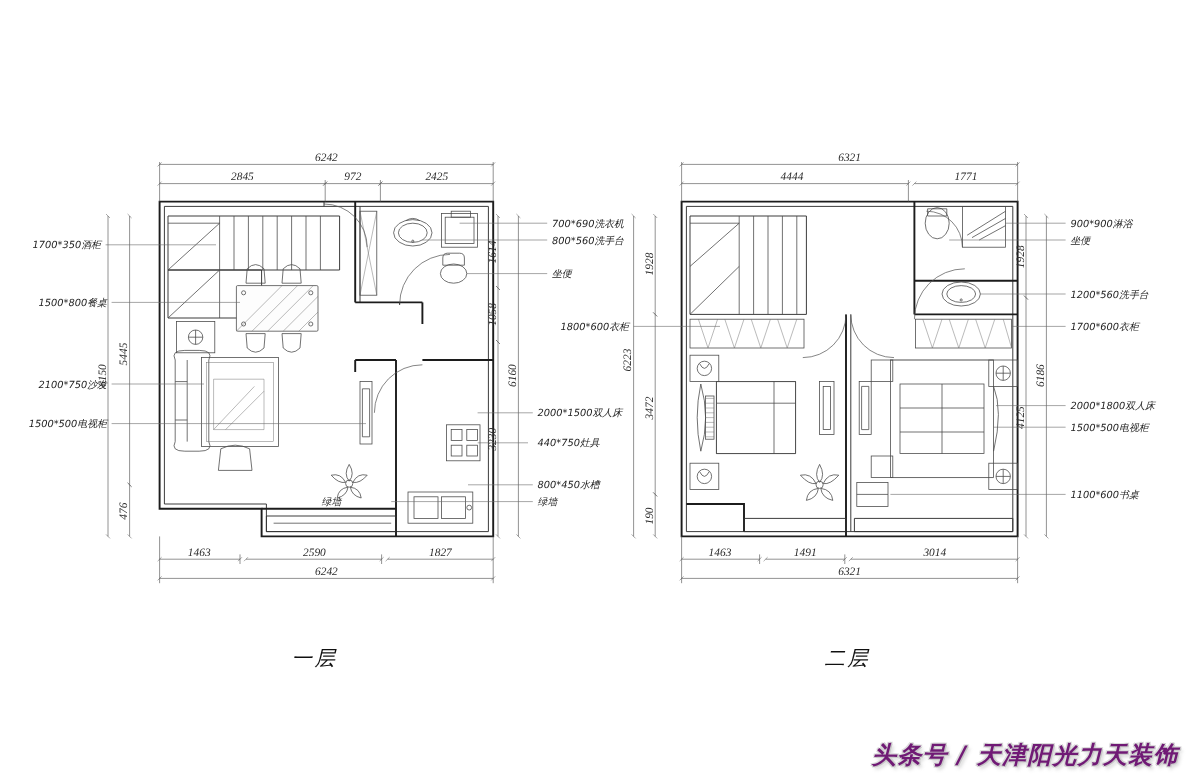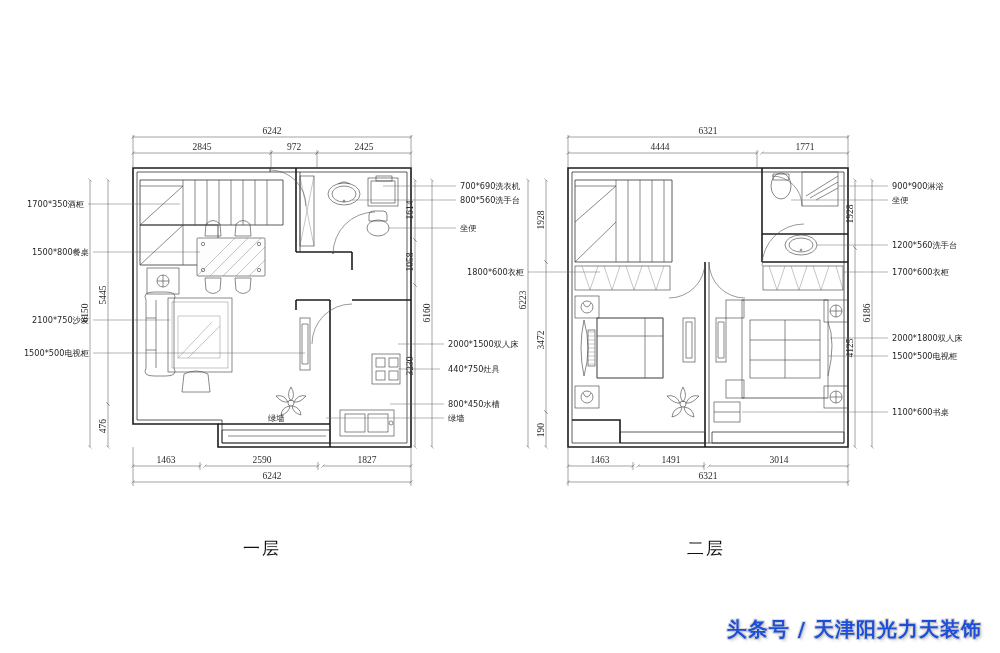--- a/index.html
+++ b/index.html
@@ -9,20 +9,21 @@
   body {
     width: 1000px; height: 653px;
     position: relative;
     overflow: hidden;
     font-family: "Liberation Serif", "DejaVu Serif", serif;
     color: #1a1a1a;
   }
   #sheet {
     position: absolute;
     inset: 0;
+    font-style: italic;
   }
   svg.plan {
     position: absolute;
     left: 0; top: 0;
     width: 1000px; height: 653px;
   }
   .dim-text {
     font-family: "Liberation Serif", "DejaVu Serif", serif;
     font-size: 9.5px;
     fill: #2b2b2b;
@@ -46,21 +47,21 @@
   .dimline { stroke: #5a5a5a; stroke-width: 0.55; fill: none; }
   .leader { stroke: #6a6a6a; stroke-width: 0.5; fill: none; }
   .door-arc { stroke: #555; stroke-width: 0.6; fill: none; }
   .watermark {
     position: absolute;
     right: 18px;
     bottom: 10px;
     font-family: "DejaVu Sans", "Liberation Sans", sans-serif;
     font-size: 20px;
     font-weight: bold;
-    color: #1d4ed8;
+    color: #701a75;
     text-shadow:
       1px 1px 0 #c8c8c8,
       -1px -1px 0 #dcdcdc,
       1px -1px 0 #d2d2d2,
       -1px 1px 0 #d2d2d2,
       2px 2px 3px rgba(150,150,150,.45);
     letter-spacing: 1px;
     white-space: nowrap;
     user-select: none;
   }

